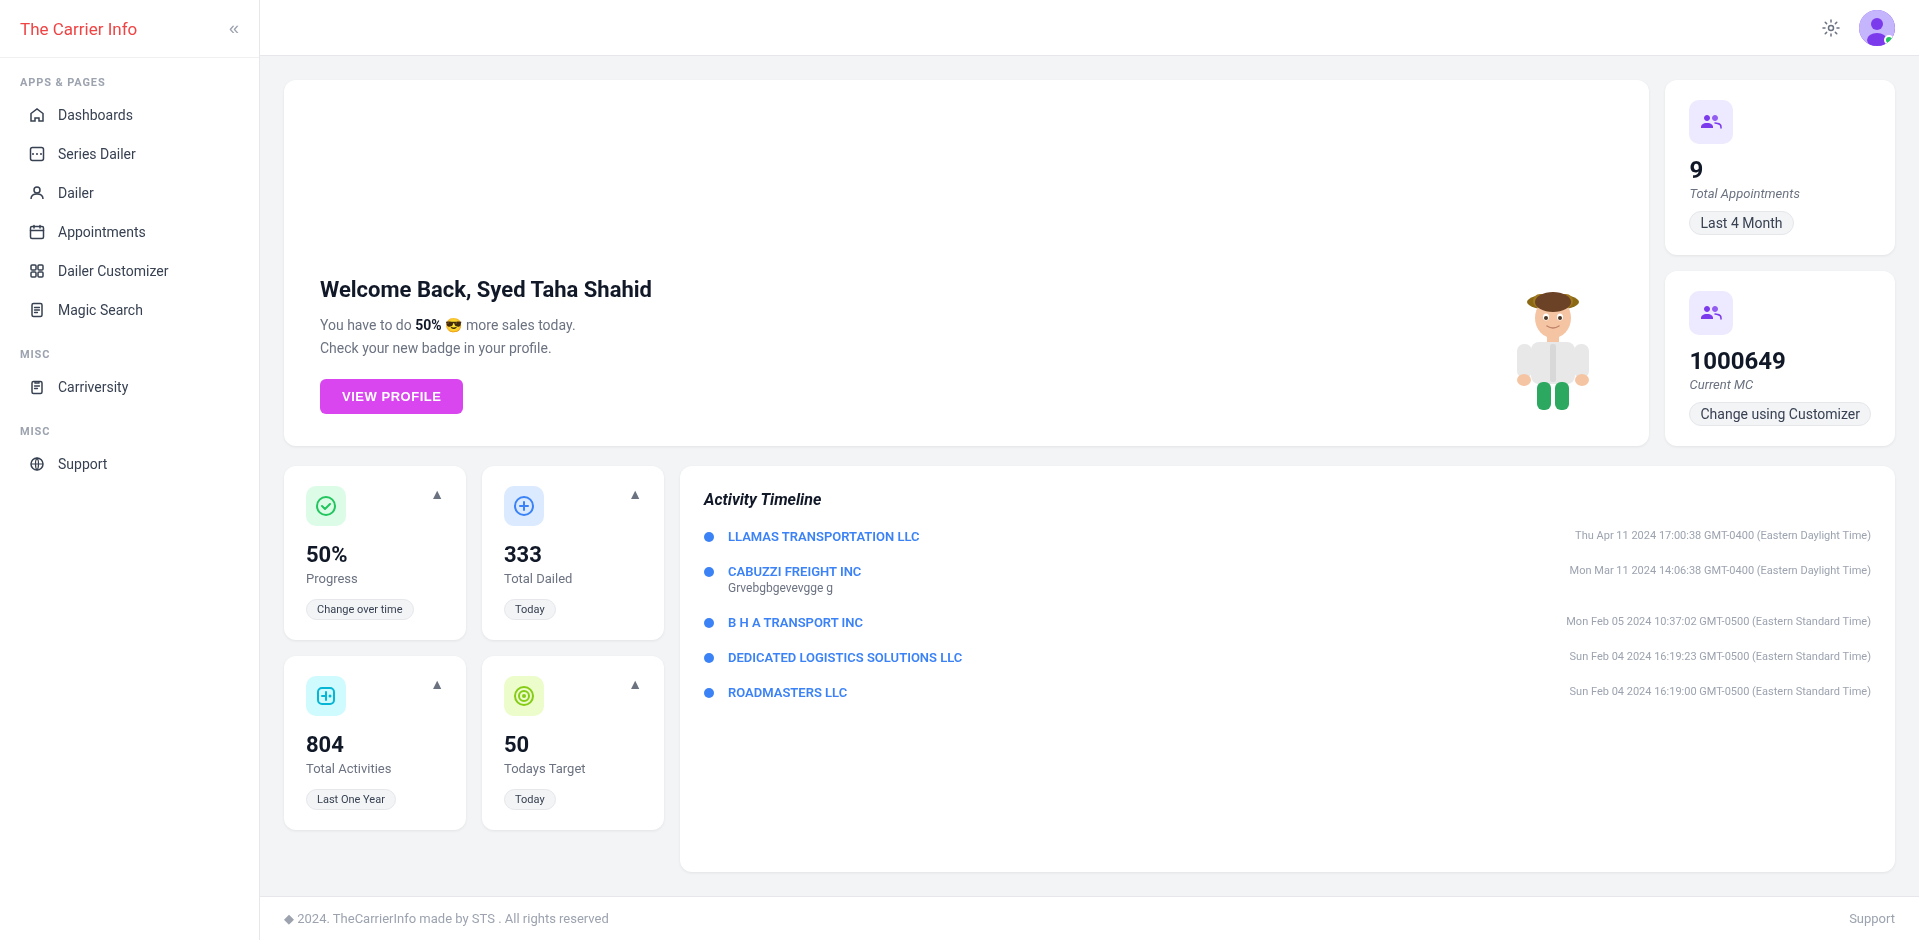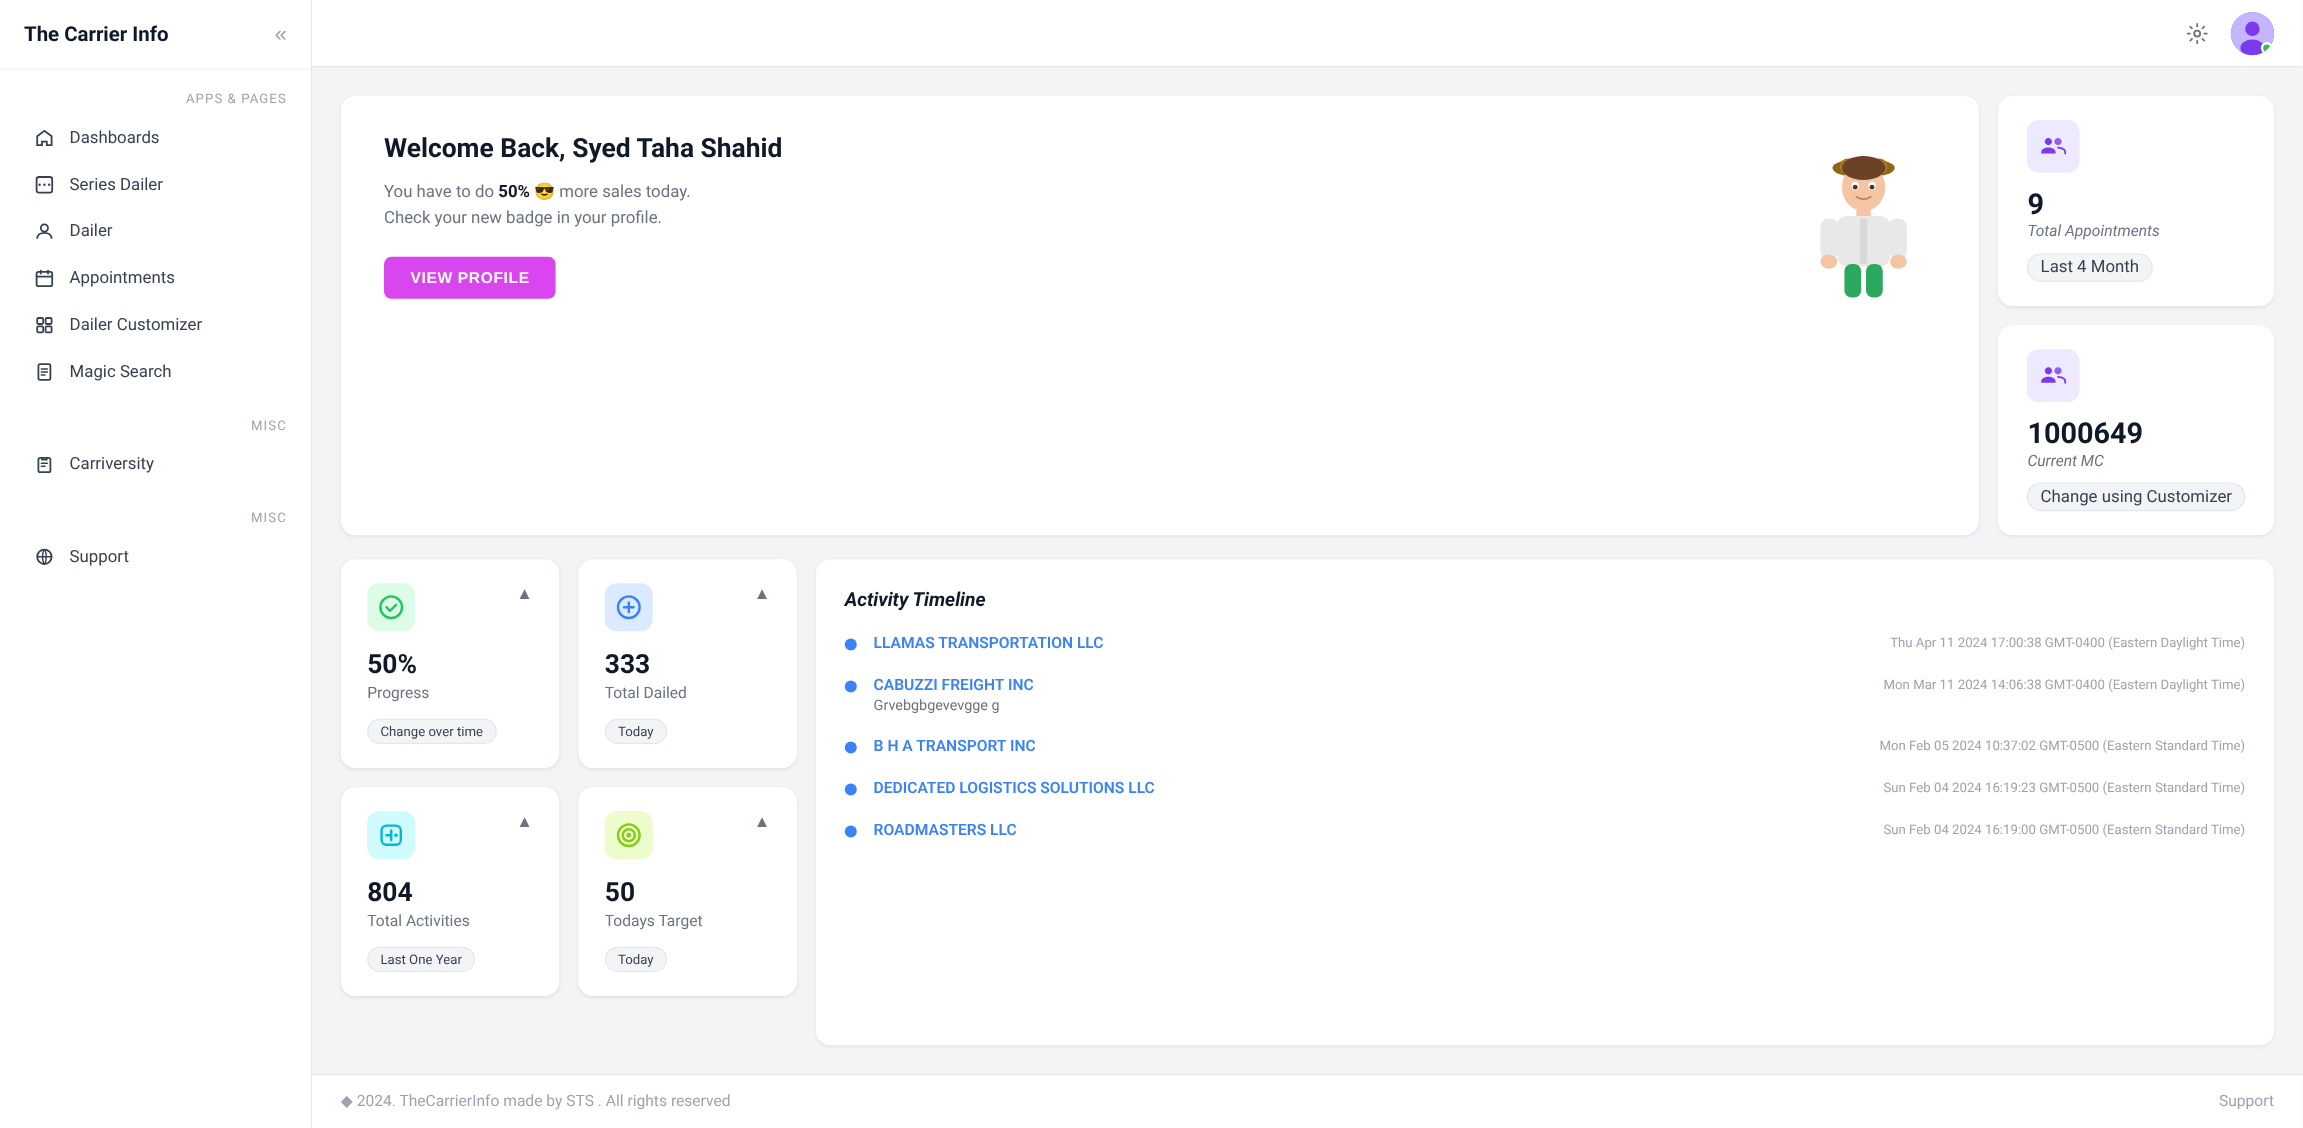--- a/index.html
+++ b/index.html
@@ -4,45 +4,45 @@
   <style>
     * { box-sizing: border-box; margin: 0; padding: 0; }
     body { font-family: -apple-system, BlinkMacSystemFont, 'Segoe UI', Roboto, sans-serif; background: #f3f4f6; color: #1f2937; min-height: 100vh; }
 
     
     .app-wrapper { display: flex; min-height: 100vh; }
 
     
     .sidebar { width: 260px; min-width: 260px; background: #ffffff; border-right: 1px solid #e5e7eb; display: flex; flex-direction: column; padding: 0; }
     .sidebar-header { display: flex; align-items: center; justify-content: space-between; padding: 18px 20px; border-bottom: 1px solid #f0f0f0; }
-    .sidebar-title { font-size: 17px; font-weight: 700; color: #0f172a; }
+    .sidebar-title { font-size: 17px; font-weight: 400; color: #ef4444; }
     .sidebar-collapse-btn { cursor: pointer; color: #9ca3af; background: none; border: none; font-size: 18px; }
 
-    .sidebar-section-label { font-size: 11px; font-weight: 400; color: #9ca3af; letter-spacing: 0.08em; padding: 18px 20px 6px 20px; text-transform: uppercase; text-align: right; }
+    .sidebar-section-label { font-size: 11px; font-weight: 700; color: #9ca3af; letter-spacing: 0.08em; padding: 18px 20px 6px 20px; text-transform: uppercase; }
 
     .sidebar-item { display: flex; align-items: center; gap: 12px; padding: 10px 20px; cursor: pointer; color: #374151; font-size: 14px; border-radius: 6px; margin: 1px 8px; transition: background 0.15s; }
     .sidebar-item .nav-icon { width: 18px; height: 18px; display: flex; align-items: center; justify-content: center; color: inherit; flex-shrink: 0; }
 
     
     .main { flex: 1; display: flex; flex-direction: column; min-width: 0; }
 
     
     .topbar { height: 56px; background: #ffffff; border-bottom: 1px solid #e5e7eb; display: flex; align-items: center; justify-content: flex-end; padding: 0 24px; gap: 12px; }
     .topbar-icon { width: 32px; height: 32px; display: flex; align-items: center; justify-content: center; cursor: pointer; color: #6b7280; }
     .avatar { width: 36px; height: 36px; border-radius: 50%; background: linear-gradient(135deg, #a78bfa, #7c3aed); display: flex; align-items: center; justify-content: center; font-size: 14px; color: white; font-weight: 600; cursor: pointer; overflow: hidden; position: relative; }
     .avatar-dot { width: 10px; height: 10px; background: #22c55e; border-radius: 50%; position: absolute; bottom: 1px; right: 1px; border: 2px solid white; }
 
     
     .content { flex: 1; padding: 24px; display: flex; flex-direction: column; gap: 20px; }
 
     
     .top-row { display: flex; gap: 16px; }
 
     
-    .welcome-card { flex: 1; background: white; border-radius: 12px; padding: 32px 36px; display: flex; align-items: flex-start; justify-content: space-between; position: relative; overflow: hidden; box-shadow: 0 1px 3px rgba(0,0,0,0.07); }
+    .welcome-card { flex: 1; background: white; border-radius: 12px; padding: 32px 36px; display: flex; align-items: flex-end; justify-content: space-between; position: relative; overflow: hidden; box-shadow: 0 1px 3px rgba(0,0,0,0.07); }
     .welcome-text h2 { font-size: 22px; font-weight: 700; color: #111827; margin-bottom: 12px; }
     .welcome-text p { font-size: 14px; color: #6b7280; line-height: 1.6; margin-bottom: 20px; }
     .welcome-text p strong { font-weight: 700; color: #111827; }
     .view-profile-btn { background: #d946ef; color: white; border: none; padding: 10px 22px; border-radius: 6px; font-size: 13px; font-weight: 700; cursor: pointer; letter-spacing: 0.04em; }
     .welcome-avatar { width: 120px; height: 140px; display: flex; align-items: flex-end; justify-content: center; }
 
     
     .stat-cards-col { display: flex; flex-direction: column; gap: 16px; }
     .stat-card { background: white; border-radius: 12px; padding: 20px 24px; min-width: 200px; box-shadow: 0 1px 3px rgba(0,0,0,0.07); }
     .stat-card-icon { width: 44px; height: 44px; background: #ede9fe; border-radius: 10px; display: flex; align-items: center; justify-content: center; margin-bottom: 12px; }

